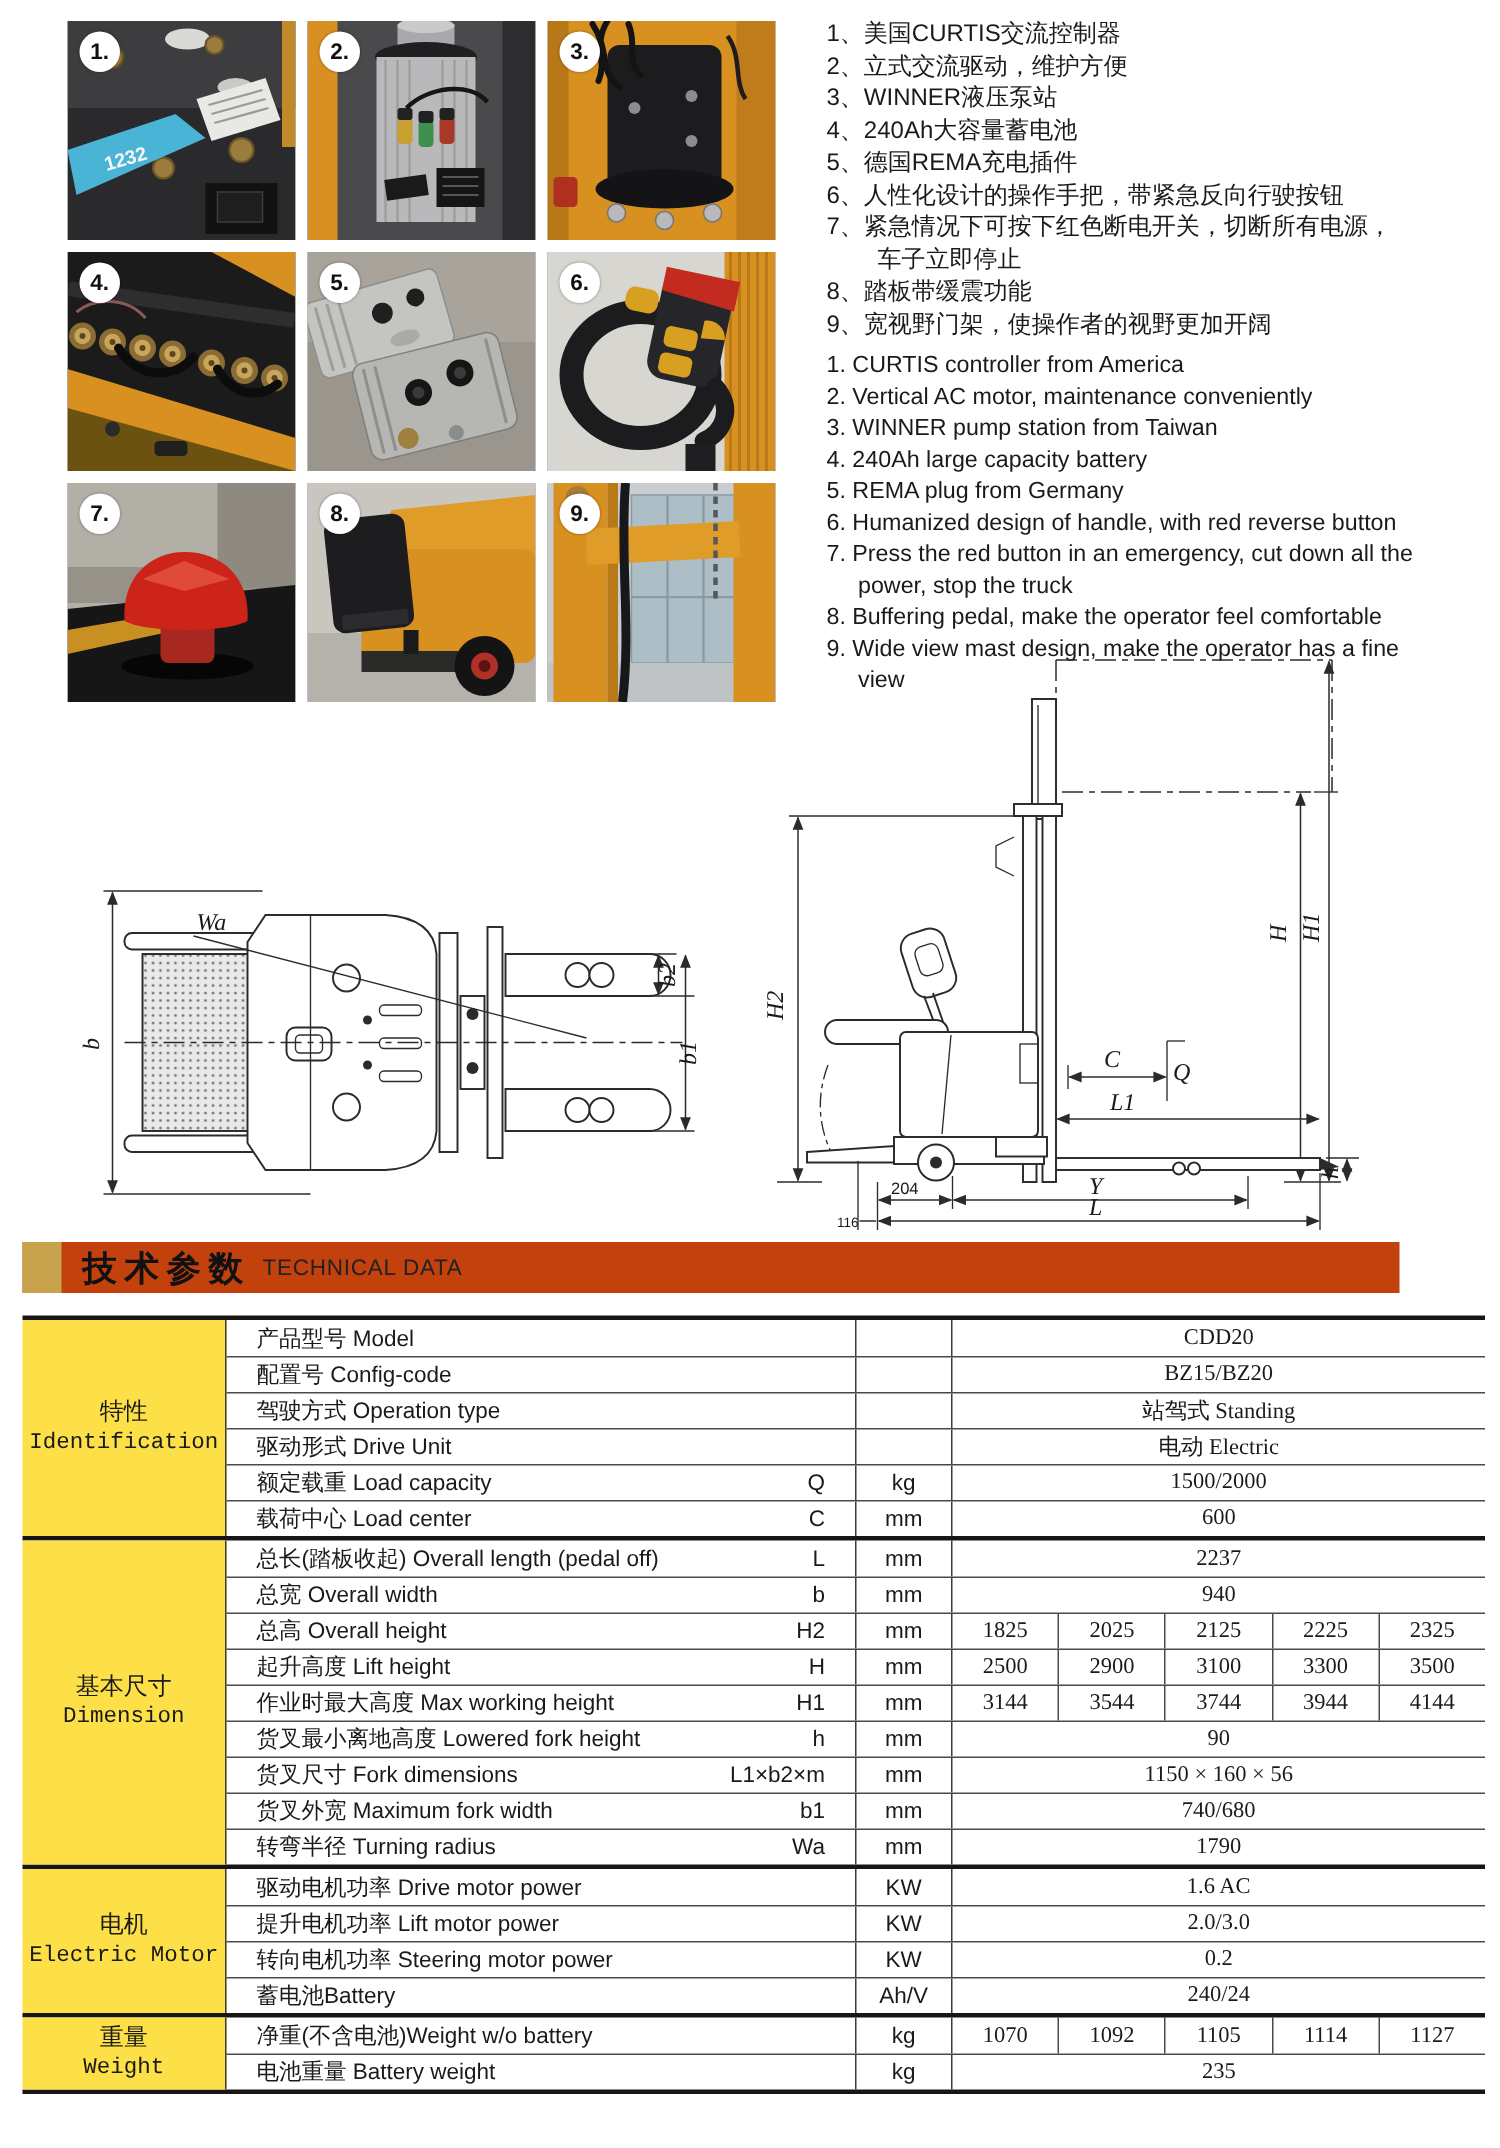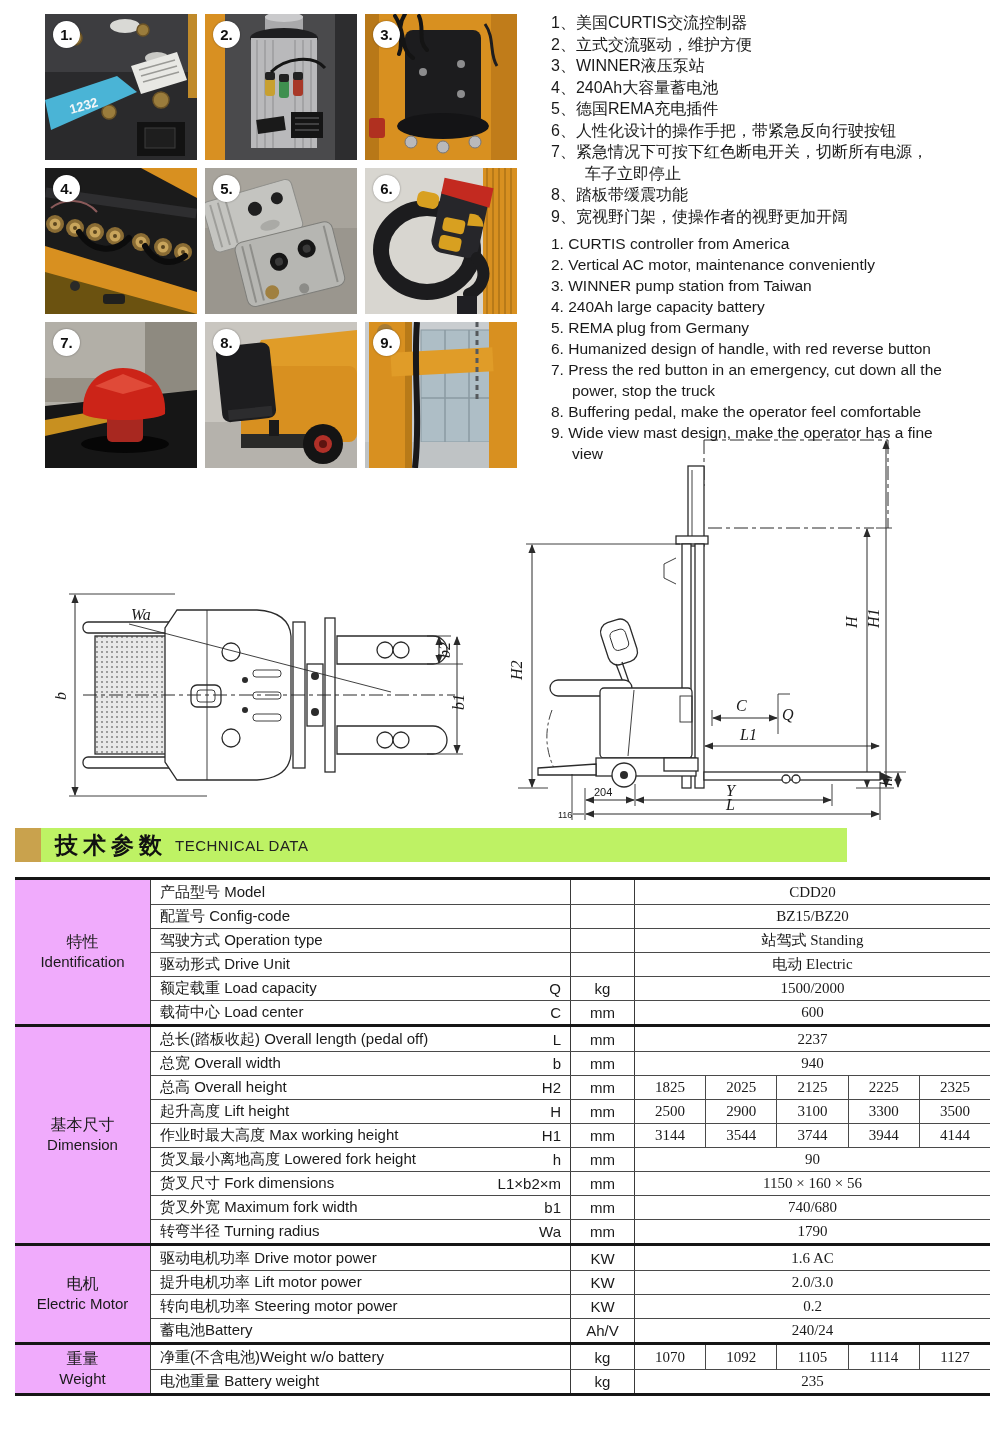--- a/index.html
+++ b/index.html
@@ -31,40 +31,40 @@
   .thin{fill:none;stroke:#2b2b2b;stroke-width:0.9;}
   .dim{fill:none;stroke:#2b2b2b;stroke-width:1;}
   .dash{fill:none;stroke:#2b2b2b;stroke-width:1;stroke-dasharray:14 4 4 4;}
   .fillw{fill:#ffffff;}
   .dlabel{font-family:"Liberation Serif","DejaVu Serif",serif;font-style:italic;
           font-size:16px;fill:#1a1a1a;}
   .dsmall{font-family:"Liberation Sans",sans-serif;font-size:11px;fill:#1a1a1a;}
   .dtiny{font-family:"Liberation Sans",sans-serif;font-size:9px;fill:#1a1a1a;}
 
   
-  .section-header{position:absolute;left:15px;top:828px;width:832px;height:34px;
-                  background:#bef264;display:flex;align-items:center;}
+  .section-header{position:absolute;left:15px;top:828px;width:918px;height:34px;
+                  background:#c2410c;display:flex;align-items:center;}
   .gold-square{width:26px;height:34px;background:#c9a24d;flex:none;}
   .title-cn{font-size:23px;font-weight:bold;letter-spacing:5px;margin-left:14px;color:#111;}
   .title-en{font-size:15px;color:#222;margin-left:8px;letter-spacing:.5px;}
 
   
   #spec-table{position:absolute;left:15px;top:877px;width:975px;
               border-top:3px solid #161616;font-size:15px;}
   .sec{display:flex;border-bottom:3px solid #161616;}
-  .cat{width:135px;flex:none;background:#f0abfc;border-right:1.5px solid #3a3a3a;
+  .cat{width:135px;flex:none;background:#fde047;border-right:1.5px solid #3a3a3a;
        display:flex;flex-direction:column;align-items:center;justify-content:center;
-       text-align:center;line-height:20px;}
+       text-align:center;line-height:20px;font-family:Liberation Mono, monospace;}
   .cat .cn{font-size:16px;}
   .cat .en{font-size:15px;}
   .rows{flex:1;display:flex;flex-direction:column;}
   .row{display:flex;height:24px;box-sizing:border-box;}
   .row + .row{border-top:1px solid #4a4a4a;}
   .p-cell{width:420px;flex:none;box-sizing:border-box;border-right:1.5px solid #3a3a3a;
-          padding:0 9px;display:flex;align-items:center;overflow:hidden;}
+          padding:0 20px;display:flex;align-items:center;overflow:hidden;}
   .p-sym{margin-left:auto;padding-left:6px;}
   .u-cell{width:64px;flex:none;box-sizing:border-box;border-right:1.5px solid #3a3a3a;
           display:flex;align-items:center;justify-content:center;}
   .v-wrap{flex:1;display:flex;}
   .v-cell{flex:1;display:flex;align-items:center;justify-content:center;font-family:Liberation Serif, serif;}
   .v-cell + .v-cell{border-left:1px solid #4a4a4a;}
 </style>
 </head>
 <body>
 

